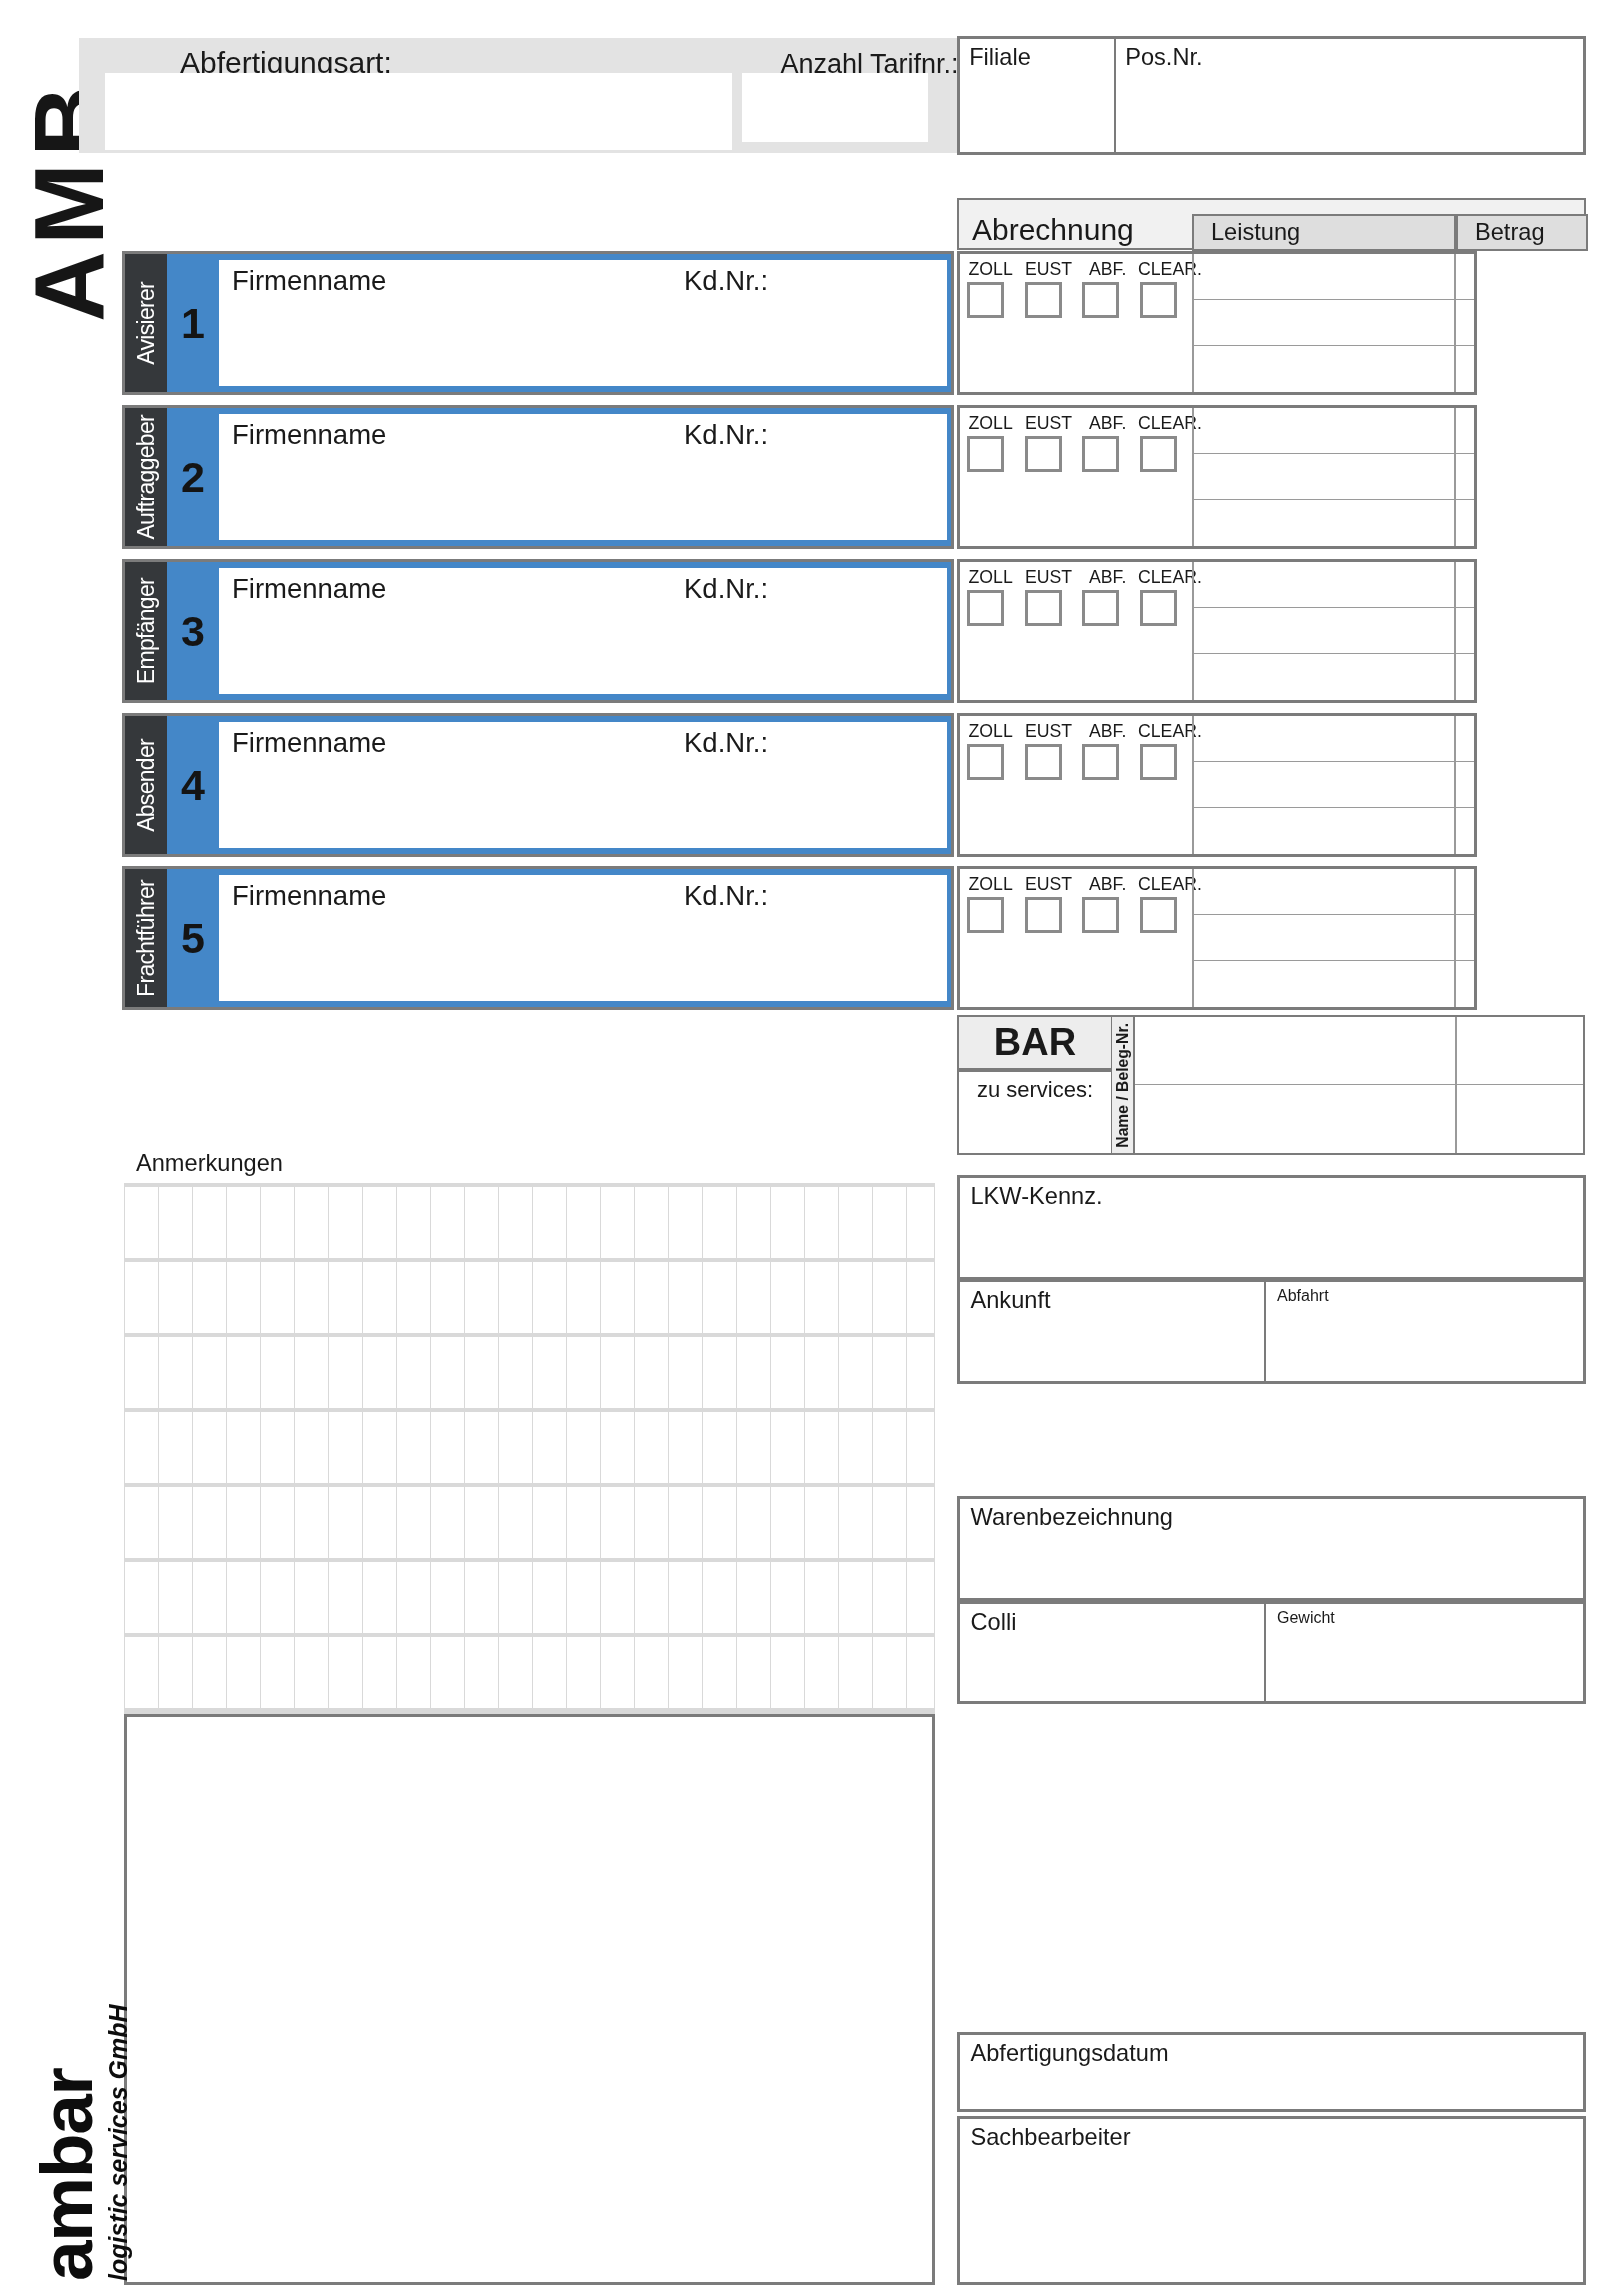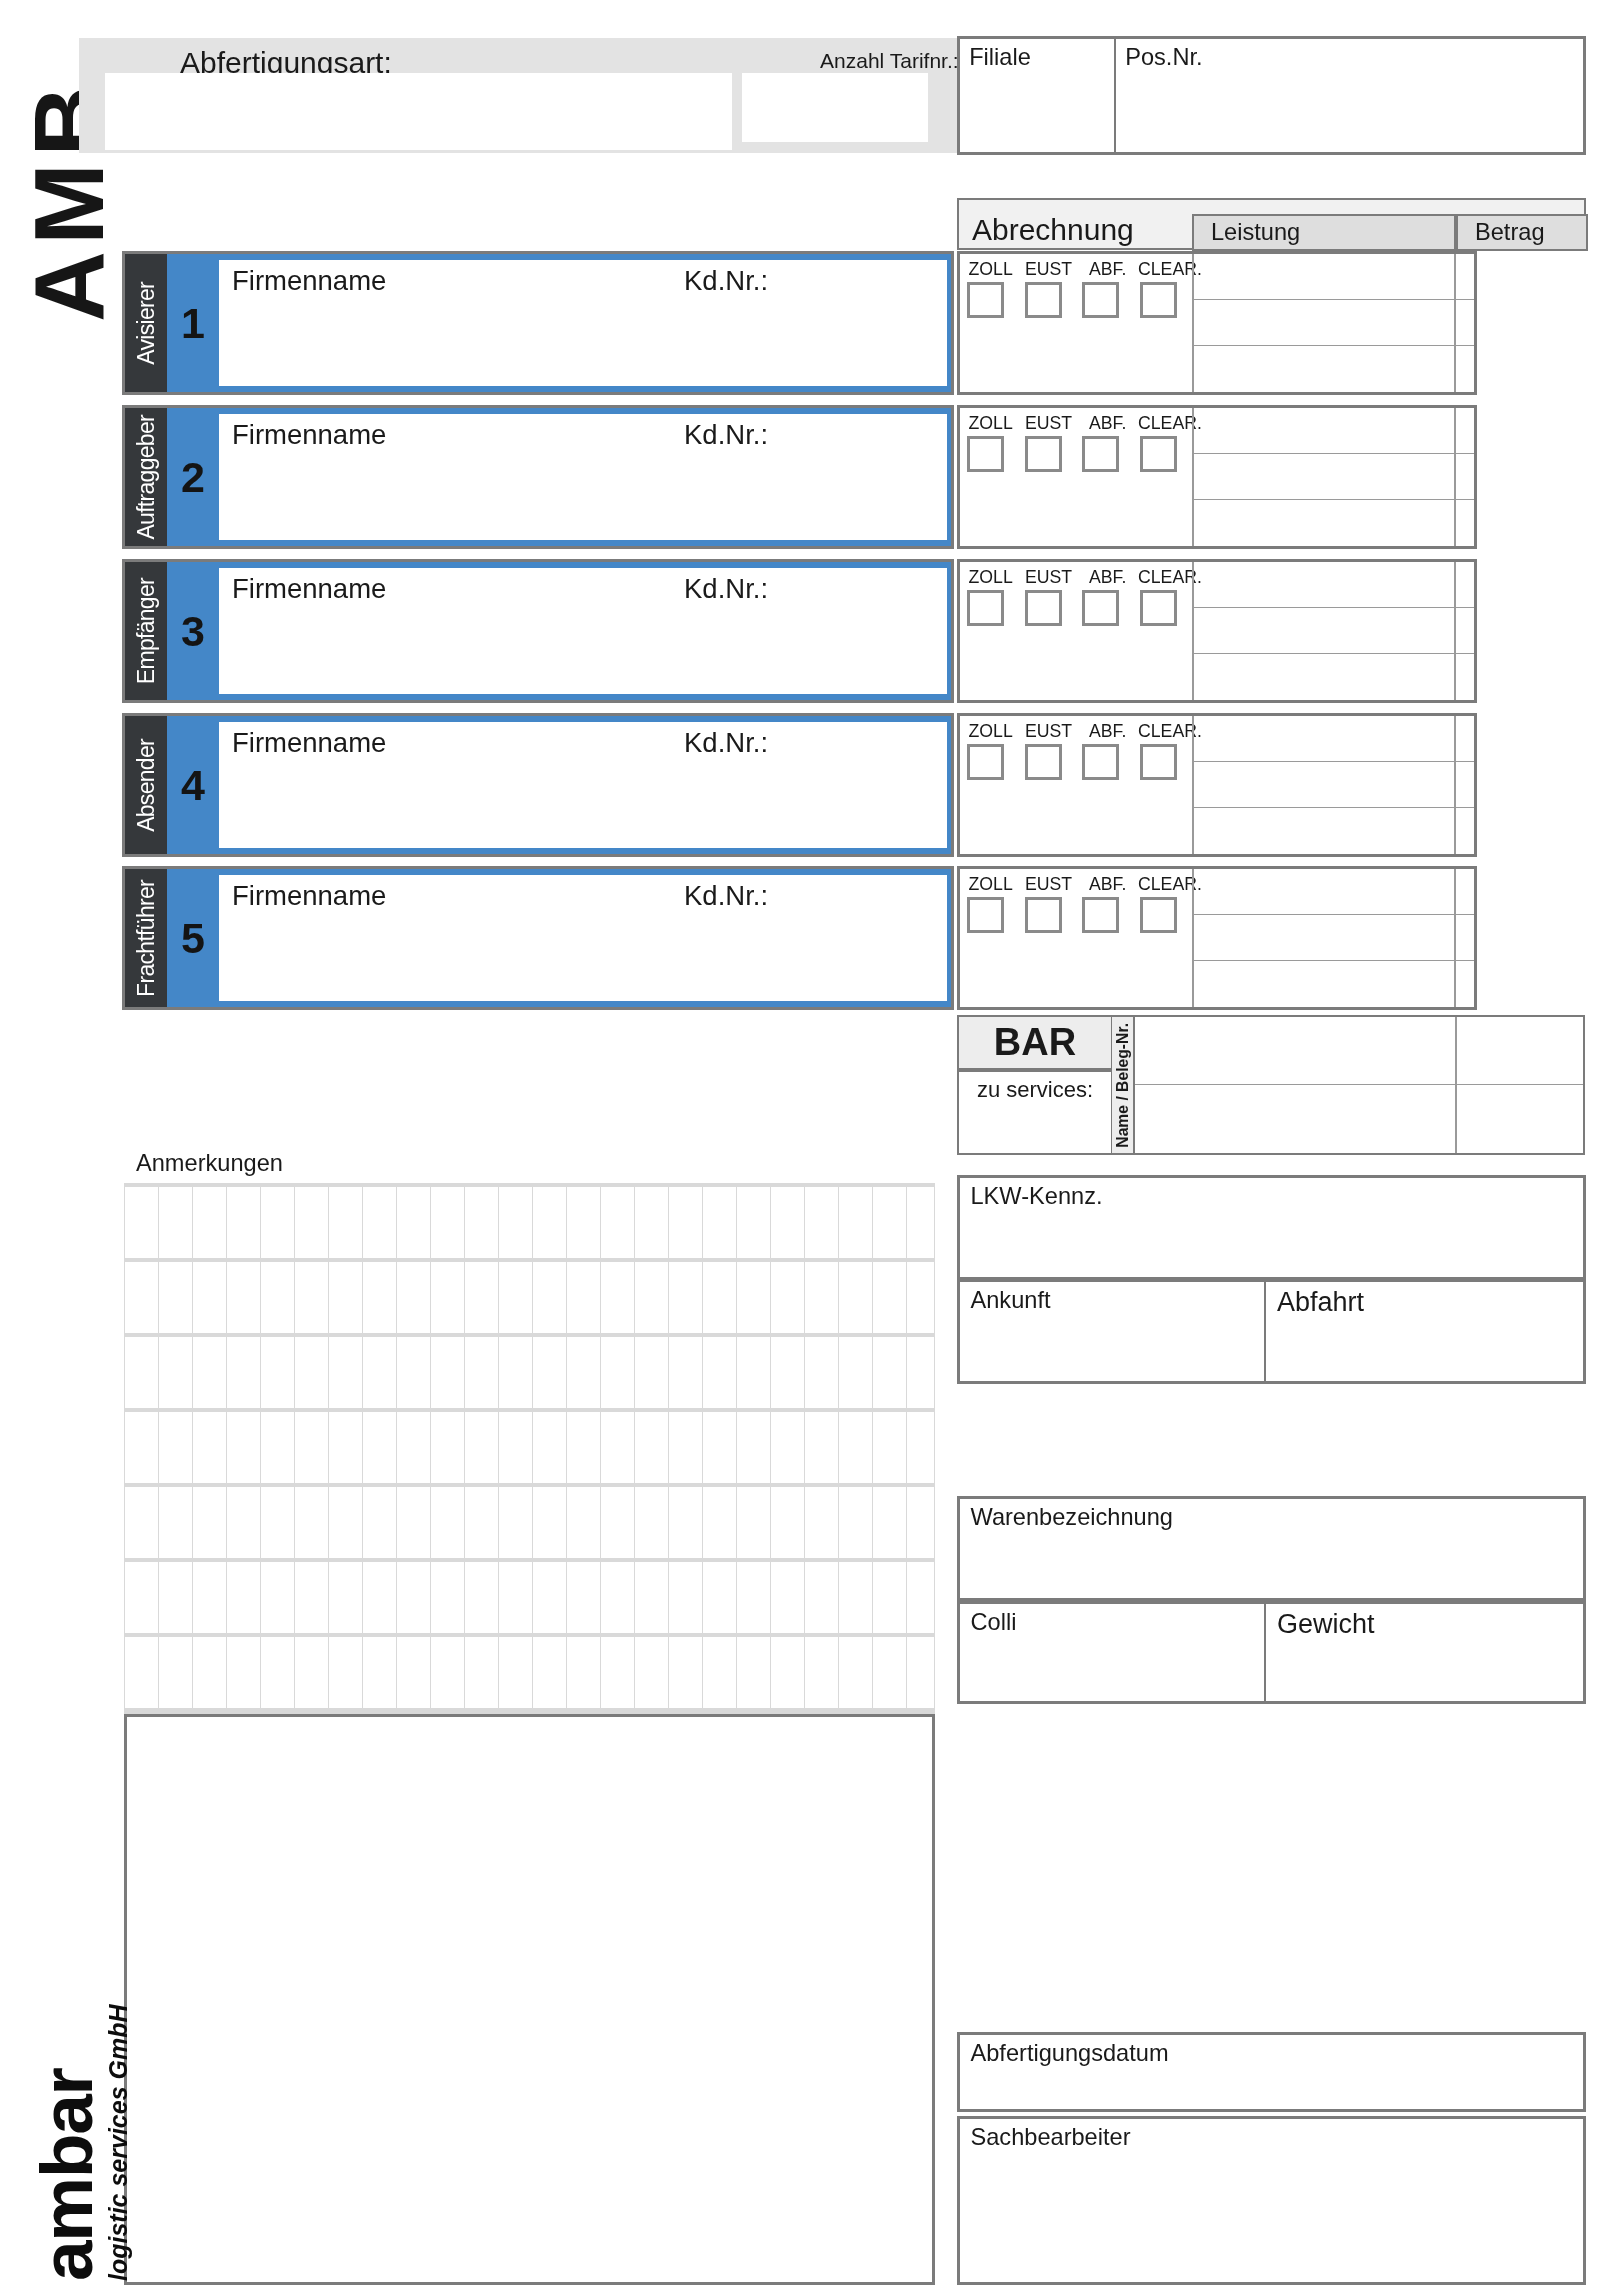--- a/index.html
+++ b/index.html
@@ -8,21 +8,21 @@
   .abs{position:absolute;}
   .vtext{writing-mode:vertical-rl;transform:rotate(180deg);line-height:1;}
 
   
   .amb-logo{left:19.6px;top:27.5px;height:294px;width:98px;display:flex;justify-content:center;}
   .amb-logo .vtext{font-size:98px;font-weight:bold;letter-spacing:6.5px;color:#161616;}
 
   
   .band{left:79px;top:38px;width:867px;height:115px;background:#e3e3e3;padding-left:27px;}
   .band-label{left:101px;top:7.9px;font-size:30px;}
-  .anzahl-label{right:14.4px;top:10.5px;font-size:21px;}
+  .anzahl-label{right:14.4px;top:10.5px;font-size:27px;}
   .input-big{left:26px;top:35px;width:627px;height:77px;background:#fff;}
   .input-small{left:663px;top:35px;width:186px;height:69px;background:#fff;}
 
   
   .filiale-box{left:957px;top:36px;width:629px;height:119px;border:3.3px solid #7b7b7b;
                background:#fff;box-sizing:border-box;}
   .filiale-cell{left:0;top:0;bottom:0;width:154px;border-right:2px solid #7b7b7b;text-align:center;}
   .posnr-cell{left:156px;top:0;bottom:0;right:0;}
   .cell-label{position:absolute;left:9.2px;top:5.2px;font-size:23.6px;}
 
@@ -84,21 +84,21 @@
     box-sizing:border-box;border-right:1.3px solid #d9d9d9;border-bottom:3.9px solid #d9d9d9;}
 
   
   .fbox{border:3.3px solid #7b7b7b;box-sizing:border-box;background:#fff;}
   .fbox .cell-label{font-size:23.6px;left:10.5px;top:5.2px;}
   .lkw-box{left:957px;top:1175px;width:629px;height:105px;}
   .aa-box{left:957px;top:1279px;width:629px;height:105px;}
   .waren-box{left:957px;top:1496px;width:629px;height:105px;}
   .cg-box{left:957px;top:1601px;width:629px;height:103px;}
   .vdiv{position:absolute;top:0;bottom:0;left:304px;width:2px;background:#7b7b7b;}
-  .half-label-r{position:absolute;left:317px;top:5.2px;font-size:27px;}
+  .half-label-r{position:absolute;left:317px;top:5.2px;font-size:16px;}
 
   
   .big-box{left:124px;top:1714px;width:811px;height:571px;border:3.3px solid #7b7b7b;
            box-sizing:border-box;background:#fff;}
   .ambar-logo{left:30px;top:1996px;height:285px;display:flex;flex-direction:row;}
   .ambar-main{font-size:73px;font-weight:bold;letter-spacing:-1.3px;color:#0d0d0d;}
   .ambar-sub{font-size:25px;font-weight:bold;font-style:italic;color:#0d0d0d;line-height:1.2;}
   .abfdat-box{left:957px;top:2032px;width:629px;height:80px;}
   .sach-box{left:957px;top:2116px;width:629px;height:169px;}
 </style>

